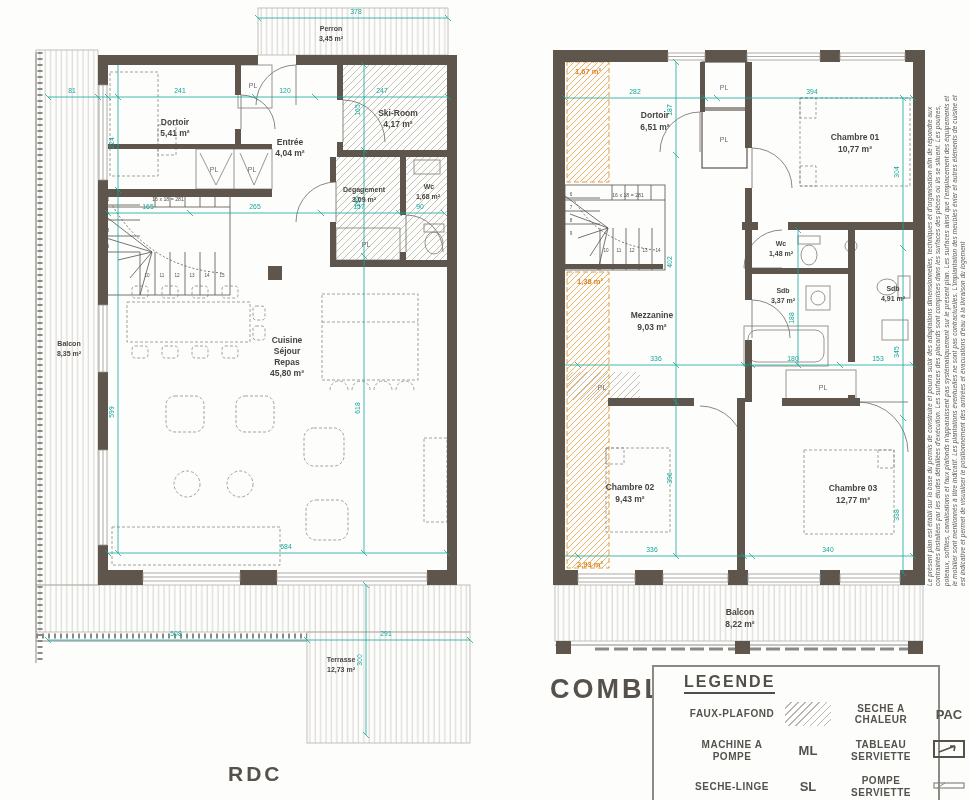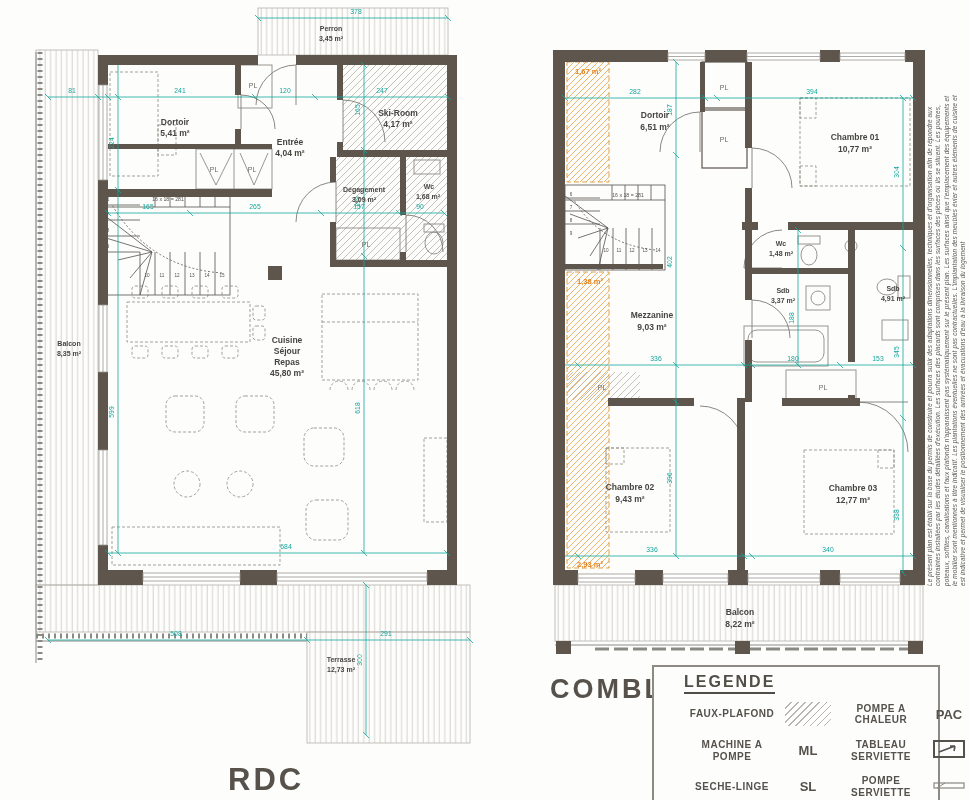--- a/index.html
+++ b/index.html
@@ -7,21 +7,21 @@
           font-family:"Liberation Sans",sans-serif;}
   svg text{font-family:"Liberation Sans",sans-serif;}
   .rl{font-size:8.5px;font-weight:bold;fill:#474540;text-anchor:middle;}
   .rs{font-size:7px;font-weight:bold;fill:#474540;text-anchor:middle;}
   .dm{font-size:6.8px;fill:#12a79d;text-anchor:middle;}
   .pl{font-size:7px;fill:#6b6861;text-anchor:middle;}
   .st{font-size:4.6px;fill:#55524c;text-anchor:middle;}
   .sn{font-size:5.2px;fill:#55524c;text-anchor:middle;}
   .or{font-size:7.5px;font-weight:bold;fill:#e0831f;text-anchor:middle;}
   .title{position:absolute;color:#56524b;font-weight:bold;letter-spacing:3px;}
-  #rdc-title{left:228px;top:762px;font-size:31px;}
+  #rdc-title{left:228px;top:762px;font-size:21px;}
   #combles-title{left:550px;top:674px;font-size:27px;}
   #legend{position:absolute;left:652px;top:665px;width:288px;height:160px;
           border:2px solid #8d8a84;background:#fdfdfc;box-sizing:border-box;padding:6px 0 0 30px;}
   #legend .lg-title{font-size:16px;font-weight:bold;letter-spacing:2px;color:#514e48;
           display:inline-block;border-bottom:2px solid #514e48;padding-bottom:1px;margin-bottom:8px;}
   .lg-grid{display:grid;grid-template-columns:96px 56px 90px 46px;row-gap:13px;align-items:center;}
   .lg-label{font-size:10px;font-weight:bold;color:#55524c;text-align:center;line-height:1.15;letter-spacing:0.5px;}
   .lg-sym{font-size:13px;font-weight:bold;color:#55524c;text-align:center;}
   .sw-hatch{width:46px;height:24px;margin:0 auto;
     background:repeating-linear-gradient(135deg,#ffffff 0px,#ffffff 4px,#b9b5ae 4px,#b9b5ae 5px);}
@@ -425,21 +425,21 @@
 
 <div class="title" id="rdc-title">RDC</div>
 <div class="title" id="combles-title">COMBLES</div>
 
 
 <div id="legend">
   <div class="lg-title">LEGENDE</div>
   <div class="lg-grid">
     <div class="lg-label">FAUX-PLAFOND</div>
     <div class="sw-hatch"></div>
-    <div class="lg-label">POMPE A CHALEUR</div>
+    <div class="lg-label">SECHE A CHALEUR</div>
     <div class="lg-sym">PAC</div>
 
     <div class="lg-label">MACHINE A POMPE</div>
     <div class="lg-sym">ML</div>
     <div class="lg-label">TABLEAU SERVIETTE</div>
     <div class="lg-sym">
       <svg width="32" height="18" viewBox="0 0 32 18">
             <rect x="1" y="1" width="30" height="16" fill="none" stroke="#55524c" stroke-width="2"></rect>
             <path d="M6,12 L22,6 M22,6 l-5,0 m5,0 l-1,5" stroke="#55524c" stroke-width="1.6" fill="none"></path>
           </svg>

